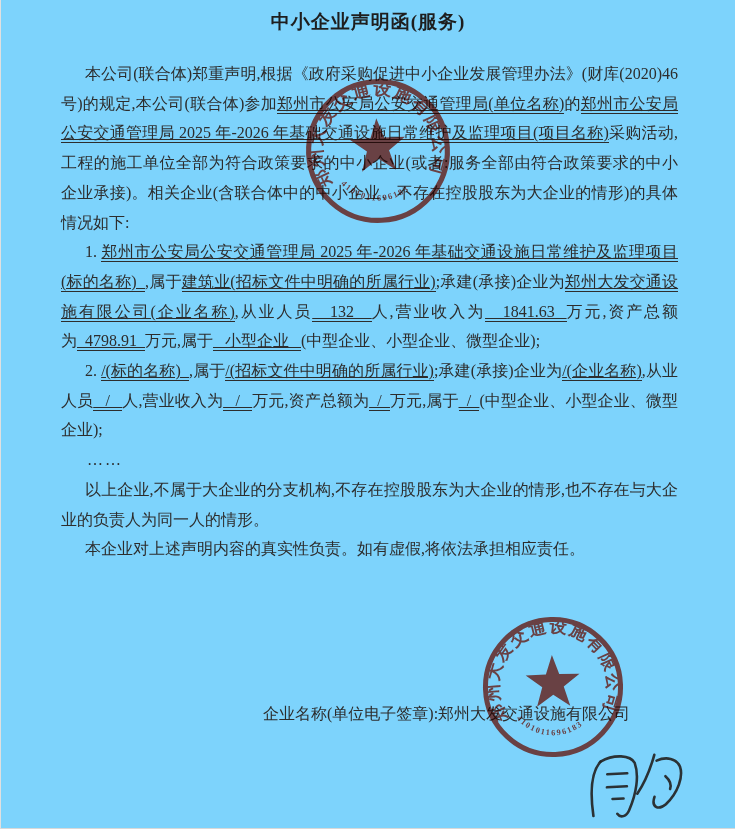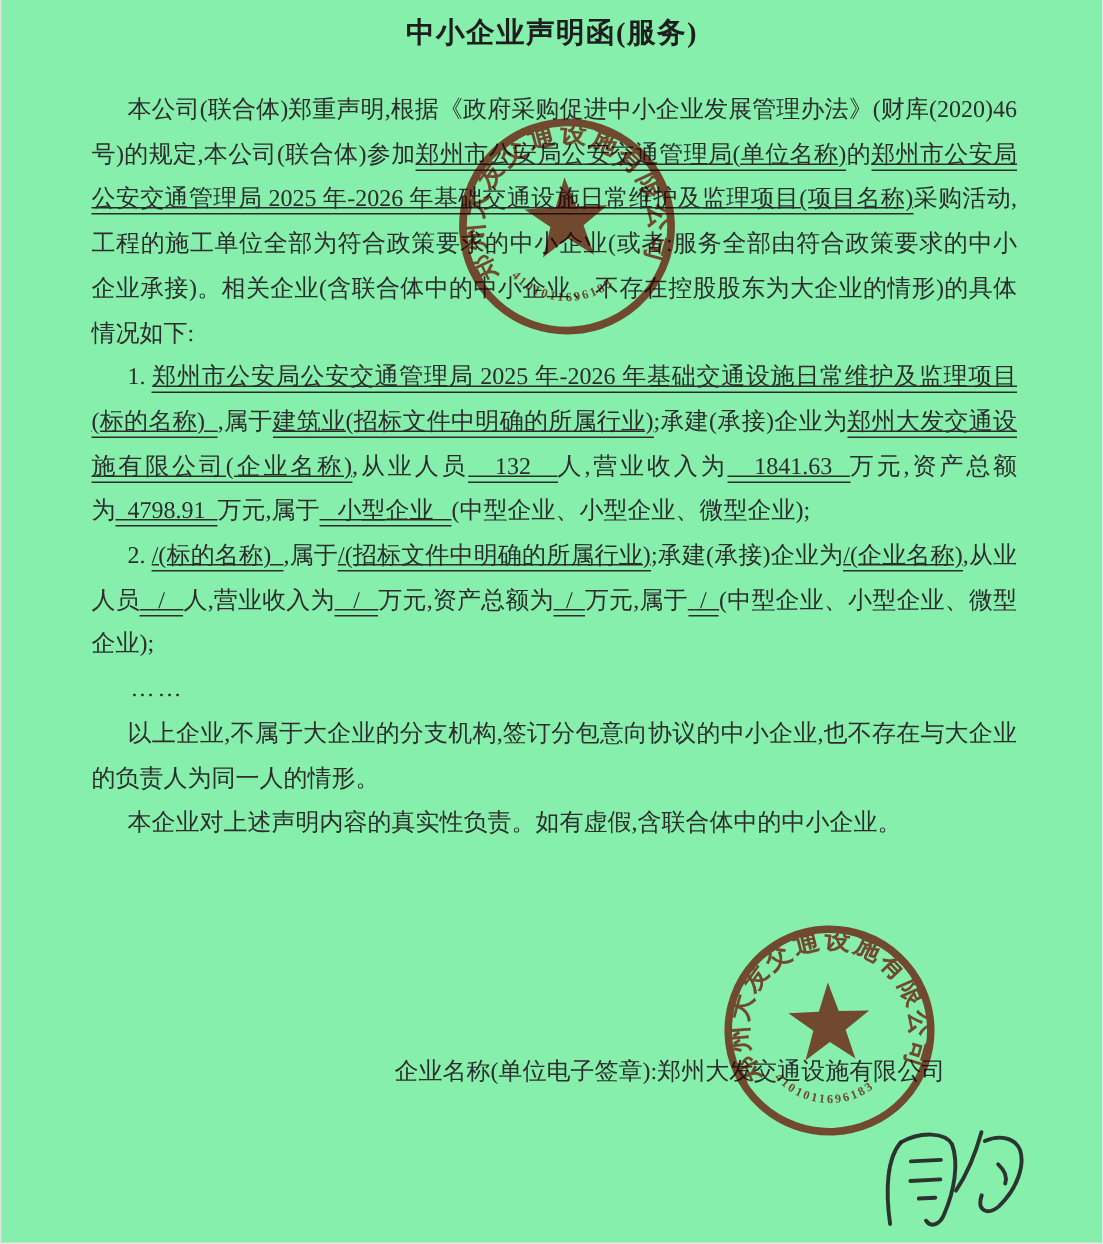--- a/index.html
+++ b/index.html
@@ -1,18 +1,18 @@
 <!DOCTYPE html>
 <html><head>
 <meta charset="utf-8">
 <style>
   html,body{margin:0;padding:0;background:#fff;}
   body{width:735px;height:829px;overflow:hidden;
        font-family:"Liberation Serif","DejaVu Serif",serif;color:#2d2d2d;}
-  .page{position:relative;width:735px;height:829px;background:#86efac;
+  .page{position:relative;width:735px;height:829px;background:#7dd3fc;
         border-left:1px solid #e0e0e0;border-bottom:1px solid #d8d8d8;box-sizing:border-box;}
   .title{margin:0;padding-top:9px;text-align:center;
          font-size:19px;font-weight:bold;color:#1e1e1e;letter-spacing:1px;}
   .content{position:absolute;top:59px;left:60px;width:617px;
            font-size:16px;line-height:29.7px;text-align:justify;}
   .content p{margin:0;text-indent:24px;}
   .content p.ellipsis{text-indent:26px;letter-spacing:2px;}
   .u{border-bottom:1px solid #2d2d2d;padding-bottom:1px;text-decoration:underline;}
   .sigline{position:absolute;top:676px;left:262px;font-size:16px;white-space:nowrap;margin-top:28px;}
   .dateline{position:absolute;top:765px;left:335px;font-size:16px;white-space:nowrap;}
@@ -33,22 +33,22 @@
 
 <div class="page">
 
   <h1 class="title">中小企业声明函(服务)</h1>
 
   <div class="content">
     <p><span>本公司(联合体)郑重声明,根据《政府采购促进中小企业发展管理办法》(财库(2020)46 号)的规定,本公司(联合体)参加</span><span class="u">郑州市公安局公安交通管理局(单位名称)</span><span>的</span><span class="u">郑州市公安局公安交通管理局 2025 年-2026 年基础交通设施日常维护及监理项目(项目名称)</span><span>采购活动,工程的施工单位全部为符合政策要求的中小企业(或者:服务全部由符合政策要求的中小企业承接)。相关企业(含联合体中的中小企业、不存在控股股东为大企业的情形)的具体情况如下:</span></p>
     <p><span>1.&nbsp;</span><span class="u">郑州市公安局公安交通管理局 2025 年-2026 年基础交通设施日常维护及监理项目(标的名称)&nbsp;&nbsp;</span><span>,属于</span><span class="u">建筑业(招标文件中明确的所属行业)</span><span>;承建(承接)企业为</span><span class="u">郑州大发交通设施有限公司(企业名称)</span><span>,从业人员</span><span class="u">&nbsp;&nbsp;&nbsp;132&nbsp;&nbsp;&nbsp;</span><span>人,营业收入为</span><span class="u">&nbsp;&nbsp;&nbsp;1841.63&nbsp;&nbsp;</span><span>万元,资产总额为</span><span class="u">&nbsp;&nbsp;4798.91&nbsp;&nbsp;</span><span>万元,属于</span><span class="u">&nbsp;&nbsp;&nbsp;小型企业&nbsp;&nbsp;&nbsp;</span><span>(中型企业、小型企业、微型企业);</span></p>
     <p><span>2.&nbsp;</span><span class="u">/(标的名称)&nbsp;&nbsp;</span><span>,属于</span><span class="u">/(招标文件中明确的所属行业)</span><span>;承建(承接)企业为</span><span class="u">/(企业名称)</span><span>,从业人员</span><span class="u">&nbsp;&nbsp;&nbsp;/&nbsp;&nbsp;&nbsp;</span><span>人,营业收入为</span><span class="u">&nbsp;&nbsp;&nbsp;/&nbsp;&nbsp;&nbsp;</span><span>万元,资产总额为</span><span class="u">&nbsp;&nbsp;/&nbsp;&nbsp;</span><span>万元,属于</span><span class="u">&nbsp;&nbsp;/&nbsp;&nbsp;</span><span>(中型企业、小型企业、微型企业);</span></p>
     <p class="ellipsis">……</p>
-    <p>以上企业,不属于大企业的分支机构,签订分包意向协议的中小企业,也不存在与大企业的负责人为同一人的情形。</p>
-    <p>本企业对上述声明内容的真实性负责。如有虚假,含联合体中的中小企业。</p>
+    <p>以上企业,不属于大企业的分支机构,不存在控股股东为大企业的情形,也不存在与大企业的负责人为同一人的情形。</p>
+    <p>本企业对上述声明内容的真实性负责。如有虚假,将依法承担相应责任。</p>
   </div>
 
   <div class="sigline"><span>企业名称(单位电子签章):</span><span>郑州大发交通设施有限公司</span></div>
 
 
   <svg class="seal seal-top" viewBox="0 0 160 160">
     <circle class="ring" cx="80" cy="80" r="74"></circle>
     <polygon class="star" points="80,45 87.3,66 109.5,66.4 91.8,79.8 98.2,101.1 80,88.4 61.8,101.1 68.2,79.8 50.5,66.4 72.7,66"></polygon>
     <path id="sealA-top" d="M 37.6,122.4 A 60,60 0 1 1 122.4,122.4" fill="none"></path>
     <path id="sealA-bot" d="M 34.1,106.5 A 53,53 0 0 0 125.9,106.5" fill="none"></path>

